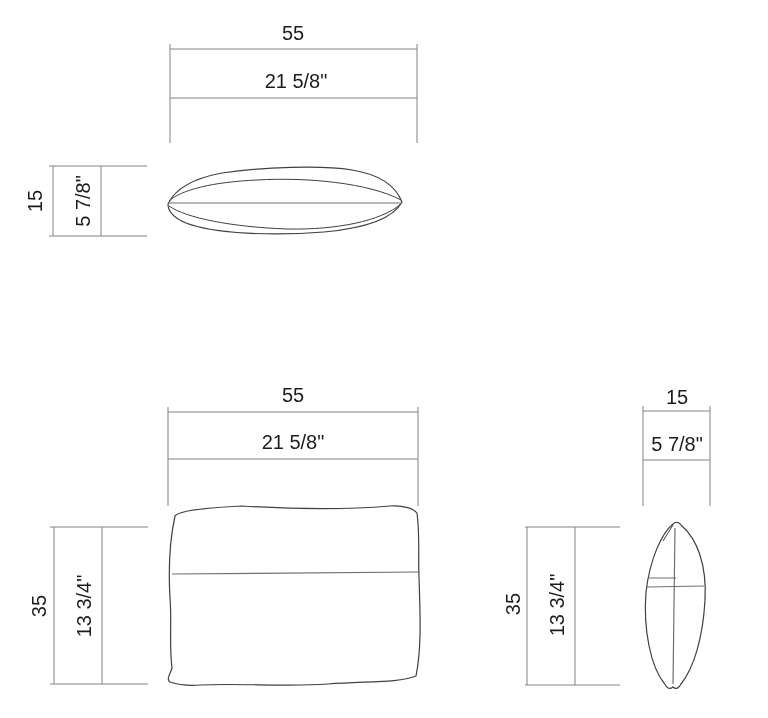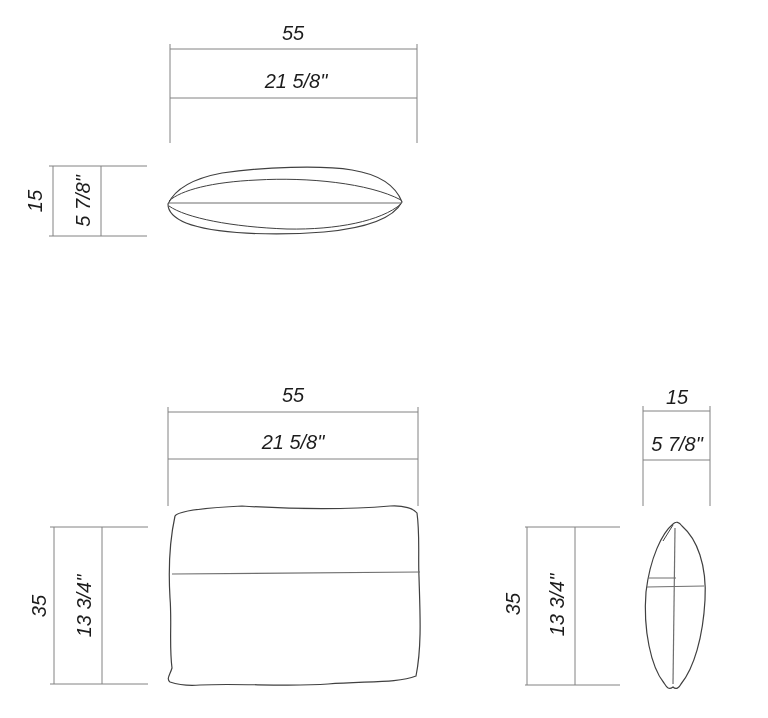--- a/index.html
+++ b/index.html
@@ -7,21 +7,20 @@
     padding: 0;
     background: #ffffff;
   }
   .canvas {
     position: relative;
     width: 768px;
     height: 718px;
     background: #ffffff;
     font-family: "Liberation Sans", sans-serif;
     overflow: hidden;
-    font-style: italic;
   }
   .drawing-svg {
     position: absolute;
     left: 0;
     top: 0;
   }
   .lbl {
     position: absolute;
     font-size: 20px;
     line-height: 1;

